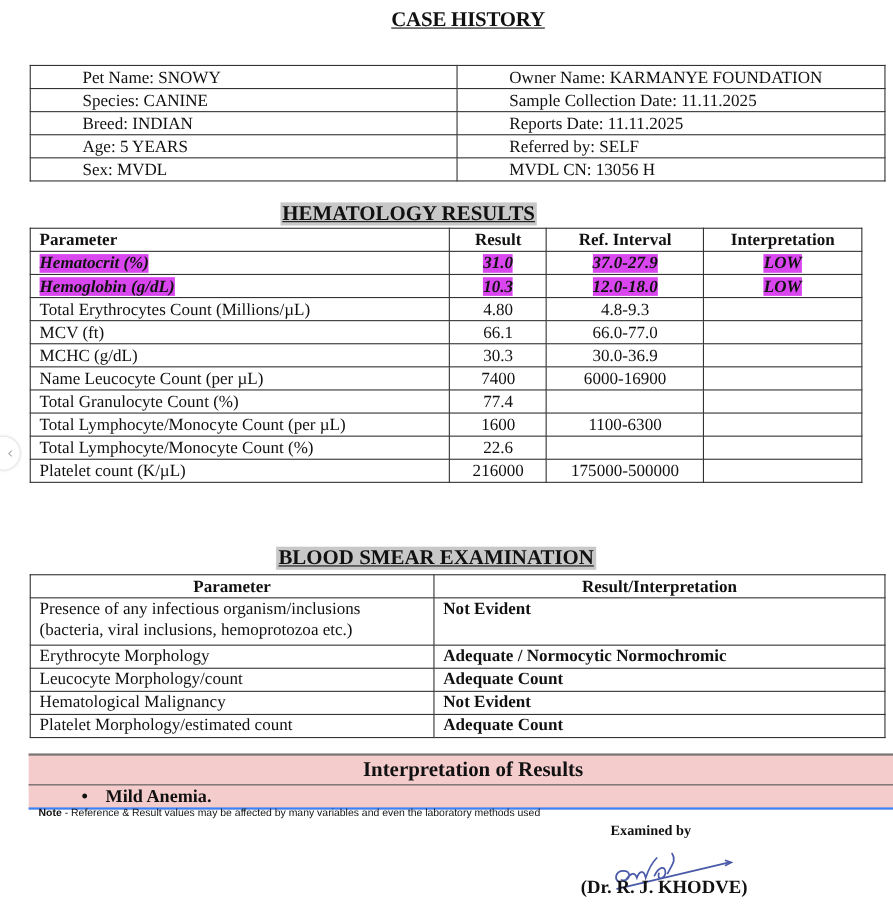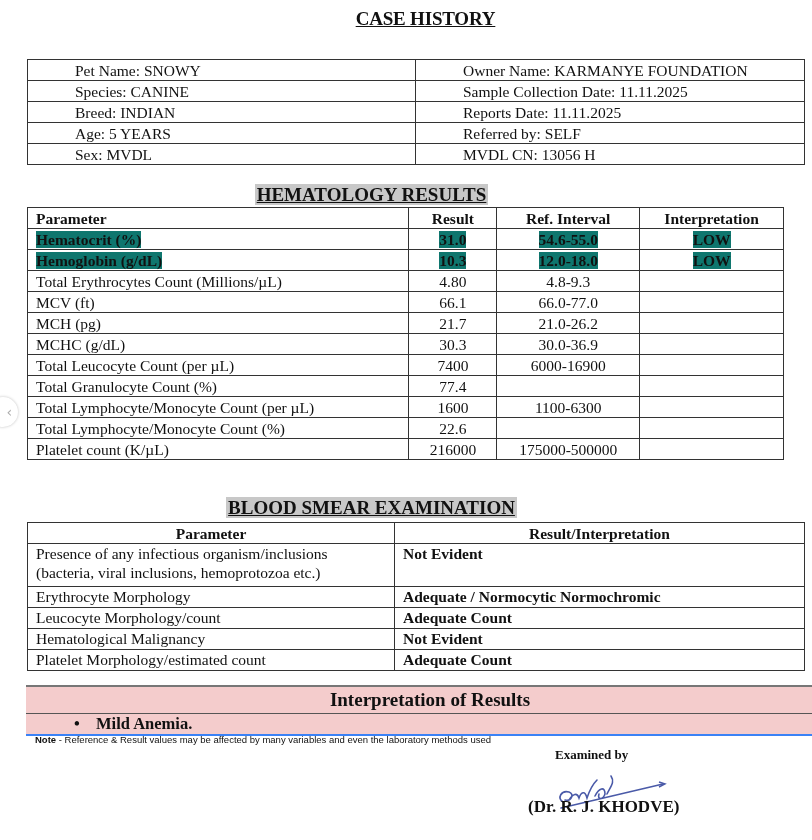--- a/index.html
+++ b/index.html
@@ -13,30 +13,30 @@
   td, th { border: 1px solid #333; font-size: 15.5px; line-height: 19px; padding: 0 8px; white-space: nowrap; }
 
   #case-table { top: 59px; left: 27px; width: 778px; }
   #case-table td { height: 21px; }
   #case-table td.left { width: 388px; }
   .lbl { font-weight: normal; margin-left: 39px; }
 
   .section-h { position: absolute; left: 0; width: 743px; text-align: center; }
   .section-h span { background: #c8c8c8; font-size: 19px; font-weight: bold; text-decoration: underline; padding: 0 2px; }
   #hema-h { top: 184px; }
-  #smear-h { top: 497px; }
+  #smear-h { top: 497px; margin-left: 25px; }
 
   #hema-table { top: 207px; left: 27px; width: 757px; }
   #hema-table th, #hema-table td { height: 21px; }
   #hema-table th { font-weight: bold; text-align: center; }
   #hema-table .c-param { width: 382px; text-align: left; }
   #hema-table .c-res { width: 88px; text-align: center; }
   #hema-table .c-ref { width: 143px; text-align: center; }
   #hema-table .c-int { width: 144px; text-align: center; }
-  .hl { background: #0f766e; font-weight: bold; }
+  .hl { background: #d946ef; font-weight: bold; font-style: italic; }
 
   #smear-table { top: 522px; left: 27px; width: 778px; }
   #smear-table th { font-weight: bold; text-align: center; height: 21px; }
   #smear-table td { height: 21px; vertical-align: top; }
   #smear-table .s-param { width: 367px; }
   #smear-table .s-res { font-weight: bold; }
   #smear-table td.wrap { white-space: normal; height: 43px; }
 
   #interp { position: absolute; top: 685px; left: 26px; width: 808px; background: #f4cccc; border-top: 2px solid #777; border-bottom: 2px solid #3b82f6; }
   #interp .ih { text-align: center; font-weight: bold; font-size: 19px; height: 27px; line-height: 26px; border-bottom: 1px solid #555; }
@@ -94,21 +94,21 @@
       <th class="c-param">Parameter</th>
       <th class="c-res">Result</th>
       <th class="c-ref">Ref. Interval</th>
       <th class="c-int">Interpretation</th>
     </tr>
   </thead>
   <tbody id="hema-body">
       <tr>
         <td class="c-param"><span class="hl">Hematocrit (%)</span></td>
         <td class="c-res"><span class="hl">31.0</span></td>
-        <td class="c-ref"><span class="hl">54.6-55.0</span></td>
+        <td class="c-ref"><span class="hl">37.0-27.9</span></td>
         <td class="c-int"><span class="hl">LOW</span></td>
       </tr>
       <tr>
         <td class="c-param"><span class="hl">Hemoglobin (g/dL)</span></td>
         <td class="c-res"><span class="hl">10.3</span></td>
         <td class="c-ref"><span class="hl">12.0-18.0</span></td>
         <td class="c-int"><span class="hl">LOW</span></td>
       </tr>
       <tr>
         <td class="c-param"><span>Total Erythrocytes Count (Millions/µL)</span></td>
@@ -116,33 +116,27 @@
         <td class="c-ref"><span>4.8-9.3</span></td>
         <td class="c-int"><span></span></td>
       </tr>
       <tr>
         <td class="c-param"><span>MCV (ft)</span></td>
         <td class="c-res"><span>66.1</span></td>
         <td class="c-ref"><span>66.0-77.0</span></td>
         <td class="c-int"><span></span></td>
       </tr>
       <tr>
-        <td class="c-param"><span>MCH (pg)</span></td>
-        <td class="c-res"><span>21.7</span></td>
-        <td class="c-ref"><span>21.0-26.2</span></td>
-        <td class="c-int"><span></span></td>
-      </tr>
-      <tr>
         <td class="c-param"><span>MCHC (g/dL)</span></td>
         <td class="c-res"><span>30.3</span></td>
         <td class="c-ref"><span>30.0-36.9</span></td>
         <td class="c-int"><span></span></td>
       </tr>
       <tr>
-        <td class="c-param"><span>Total Leucocyte Count (per µL)</span></td>
+        <td class="c-param"><span>Name Leucocyte Count (per µL)</span></td>
         <td class="c-res"><span>7400</span></td>
         <td class="c-ref"><span>6000-16900</span></td>
         <td class="c-int"><span></span></td>
       </tr>
       <tr>
         <td class="c-param"><span>Total Granulocyte Count (%)</span></td>
         <td class="c-res"><span>77.4</span></td>
         <td class="c-ref"><span></span></td>
         <td class="c-int"><span></span></td>
       </tr>

